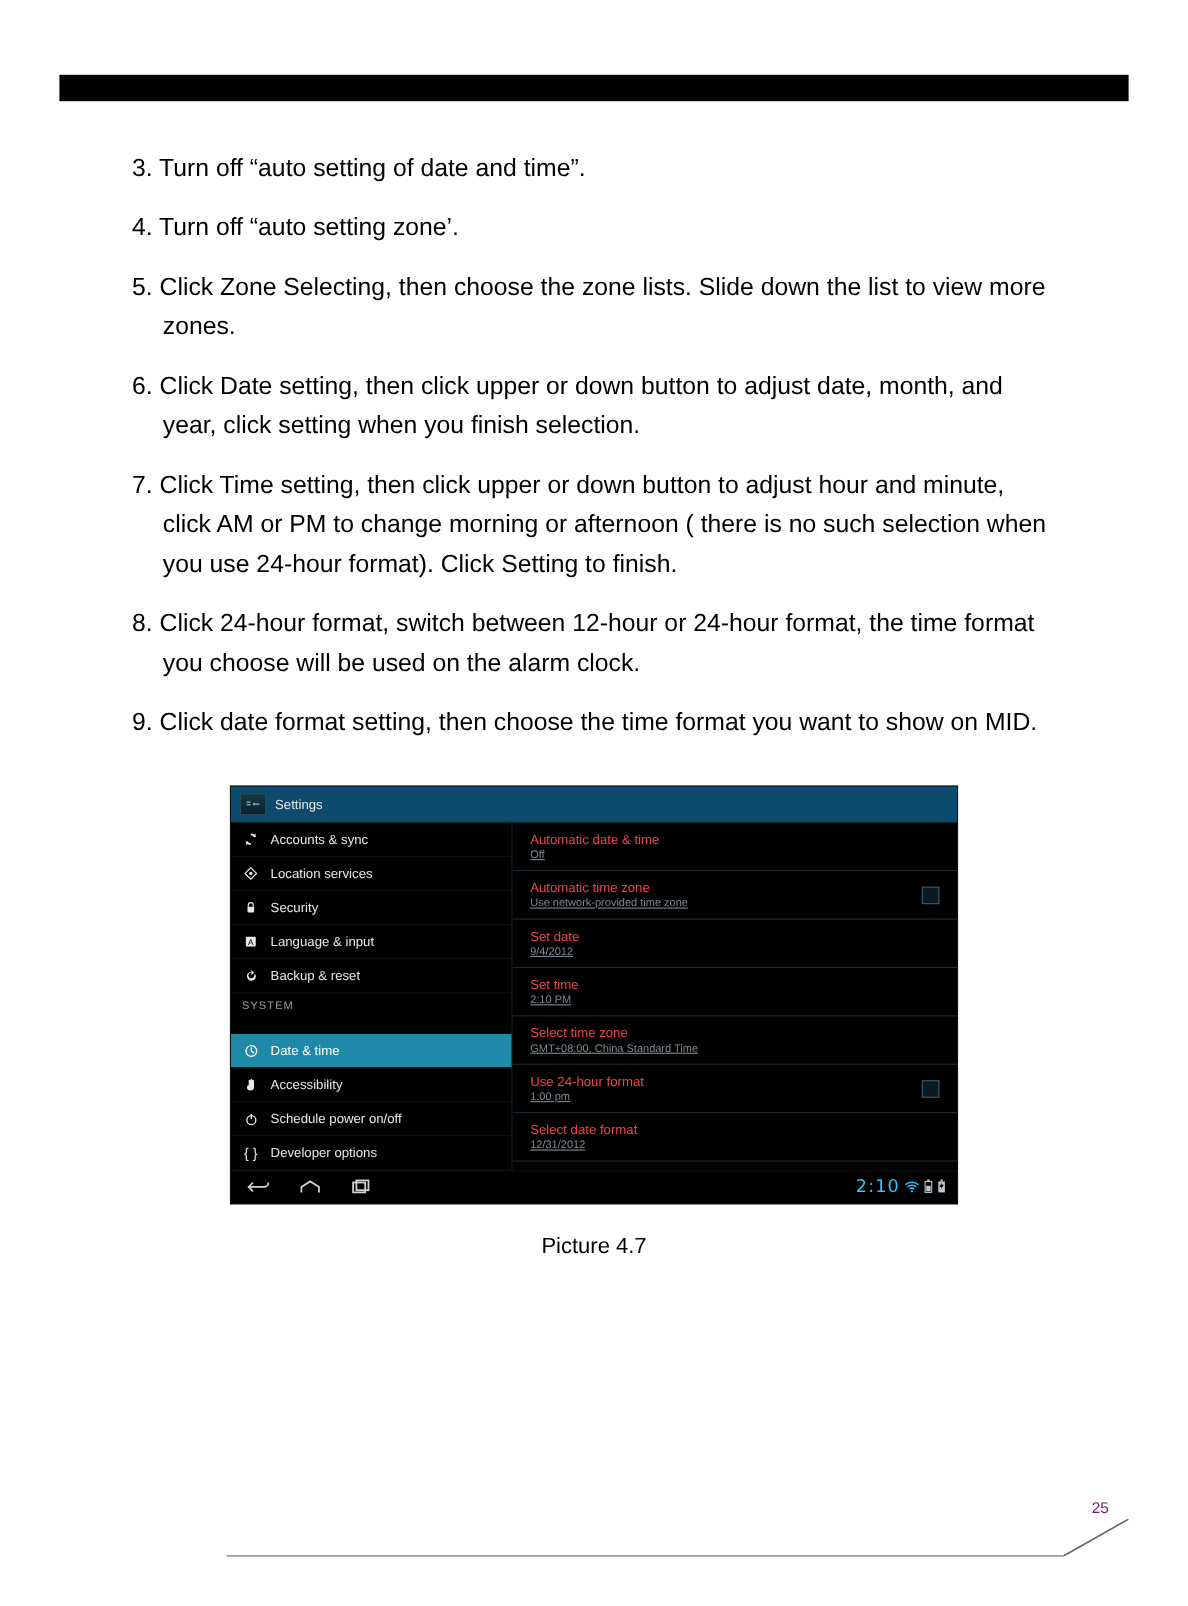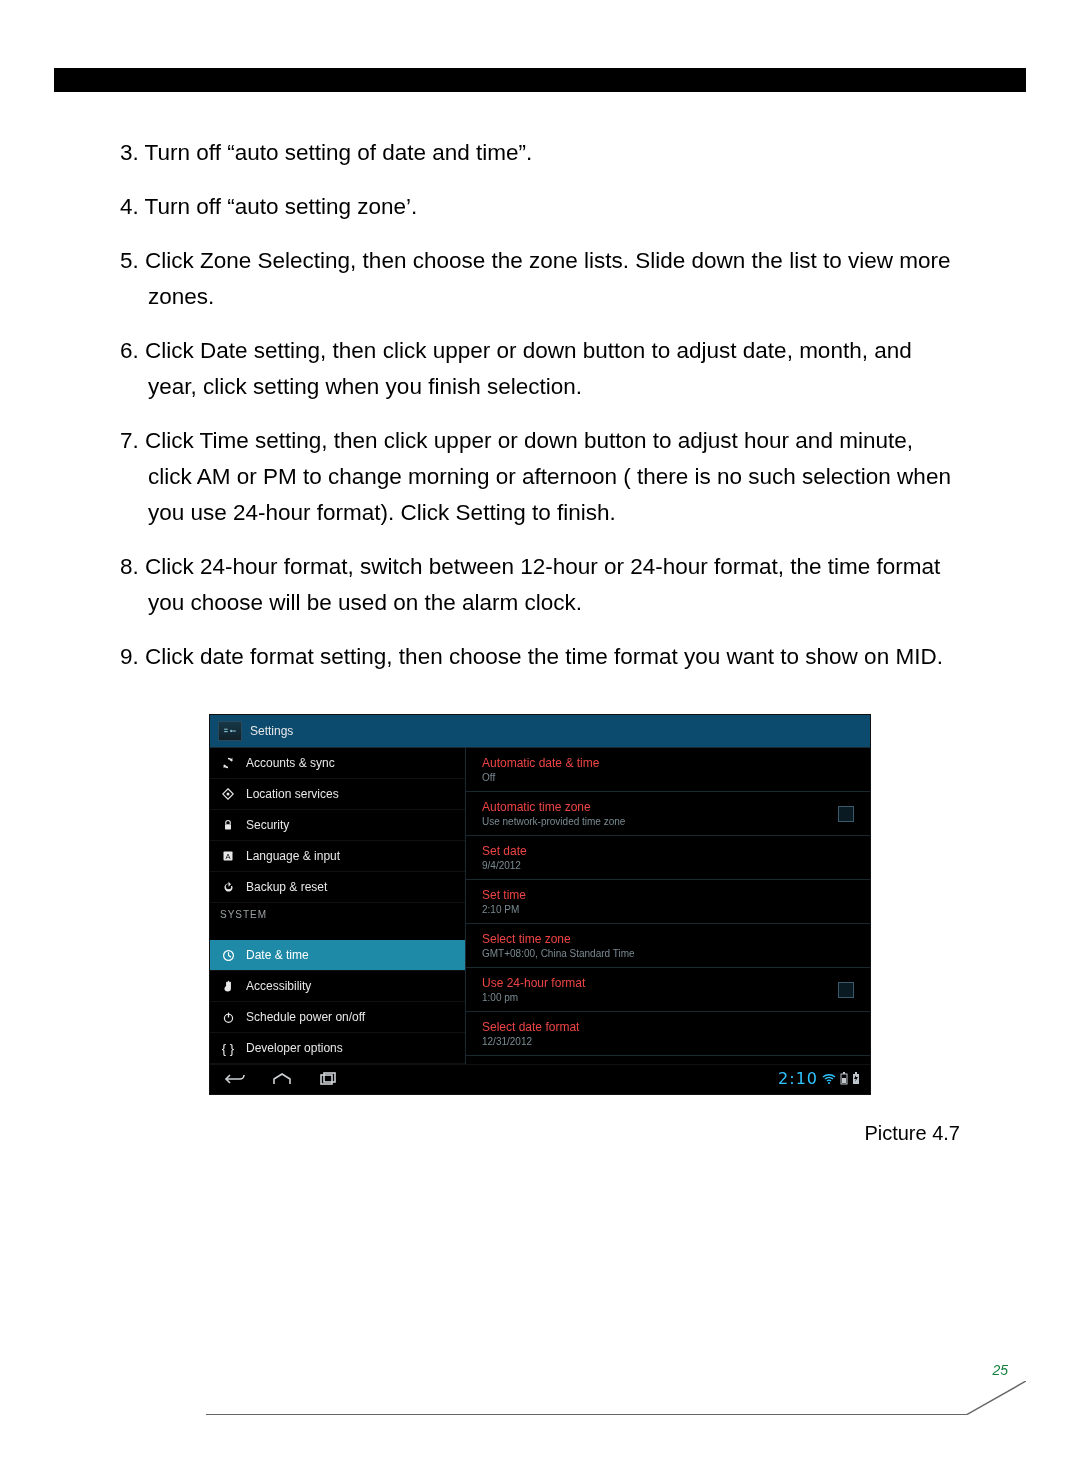--- a/index.html
+++ b/index.html
@@ -111,20 +111,21 @@
     position: relative;
   }
   .row .title {
     color: #ef4444;
     font-size: 12px;
   }
   .row .sub {
     color: #7a8a92;
     font-size: 10px;
     margin-top: 2px;
+    text-decoration: underline;
   }
   .row .chk {
     position: absolute;
     right: 16px;
     top: 50%;
     transform: translateY(-50%);
     width: 14px;
     height: 14px;
     border: 1px solid #3a5a6a;
     background: #0a1a22;
@@ -144,21 +145,21 @@
     font-size: 16px;
     font-family: "DejaVu Sans", Arial, sans-serif;
     letter-spacing: 1px;
     display: flex;
     align-items: center;
     gap: 4px;
     text-align: center;
   }
   .nav-right .stat { color: #bfc7cc; font-size: 12px; }
   .caption {
-    text-align: right;
+    text-align: center;
     font-size: 20px;
     margin-top: 28px;
   }
   .footer-slash {
     position: absolute;
     right: 54px;
     bottom: 40px;
     width: 60px;
     height: 40px;
   }
@@ -174,22 +175,21 @@
     right: 0;
     bottom: 5px;
     width: 60px;
     height: 34px;
   }
   .page-num {
     position: absolute;
     right: 72px;
     bottom: 82px;
     font-size: 14px;
-    color: #15803d;
-    font-style: italic;
+    color: #701a75;
   }
   svg { display: block; }
 </style>
 </head>
 <body>
 
 <div class="page">
   <div class="top-band"></div>
 
   <div class="content">

